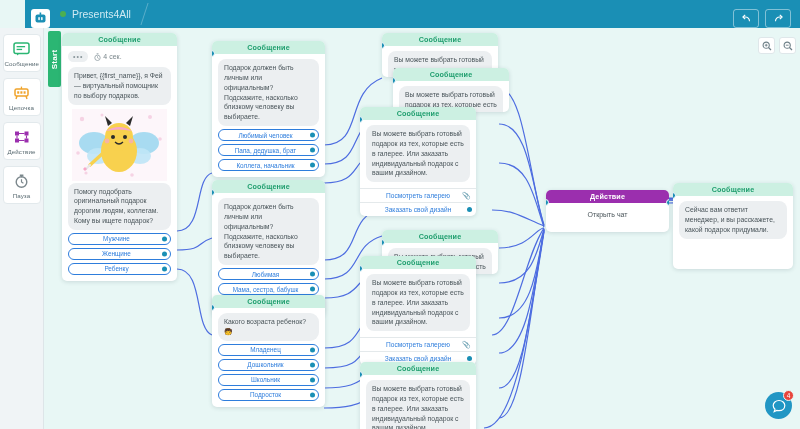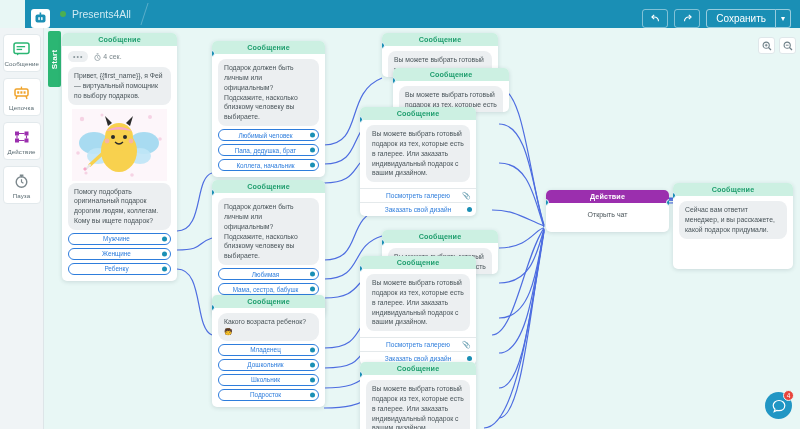--- a/index.html
+++ b/index.html
@@ -210,24 +210,20 @@
       <svg width="11" height="11" viewBox="0 0 11 11">
         <path d="M8.5 8.2 C8.5 5.4 6.6 4 4.2 4 L2.2 4" stroke="#fff" stroke-width="1.1" fill="none"></path>
         <path d="M4.2 1.8 L1.9 4 L4.2 6.1" stroke="#fff" stroke-width="1.1" fill="none" stroke-linejoin="round"></path>
       </svg>
     </div>
     <div class="icon-btn">
       <svg width="11" height="11" viewBox="0 0 11 11">
         <path d="M2.5 8.2 C2.5 5.4 4.4 4 6.8 4 L8.8 4" stroke="#fff" stroke-width="1.1" fill="none"></path>
         <path d="M6.8 1.8 L9.1 4 L6.8 6.1" stroke="#fff" stroke-width="1.1" fill="none" stroke-linejoin="round"></path>
       </svg>
-    </div>
-    <div class="save-group">
-      <div class="save-btn">Сохранить</div>
-      <div class="save-caret">▾</div>
     </div>
     <div class="close-x">✕</div>
   </div>
 </div>
 
 <div class="sidebar">
 
   <div class="side-item">
     <div class="side-ico">
       <svg width="17" height="14" viewBox="0 0 17 14">

